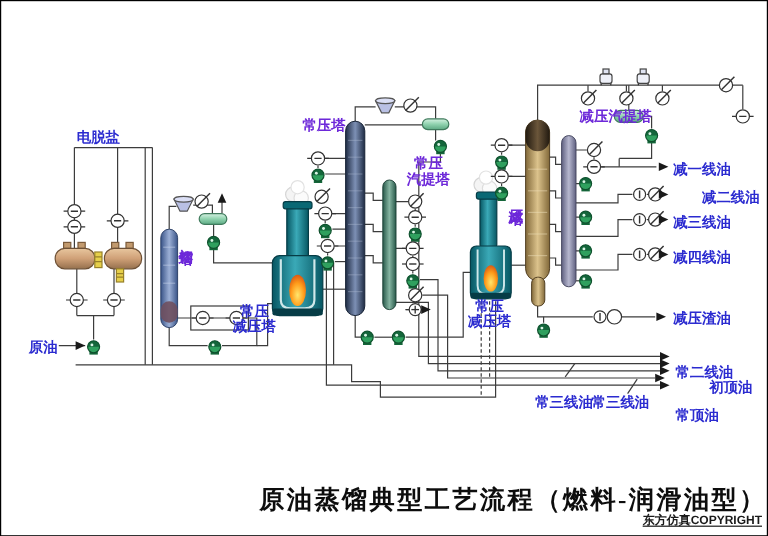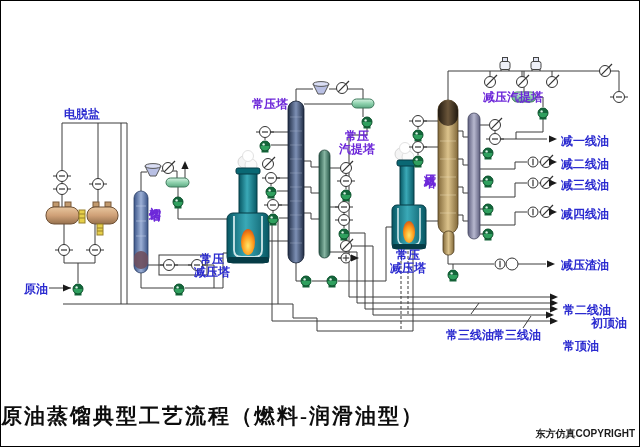--- a/index.html
+++ b/index.html
@@ -2,22 +2,22 @@
 <html><head>
 <meta charset="utf-8">
 <style>
   html,body{margin:0;padding:0;background:#888;}
   .stage{position:relative;width:640px;height:447px;background:#ffffff;border:1px solid #000;box-sizing:border-box;overflow:hidden;font-family:"Liberation Sans",sans-serif;}
   .stage svg{position:absolute;left:0;top:0;}
   .lbl{position:absolute;font:bold 12px "Liberation Sans",sans-serif;color:#2b2bd0;white-space:nowrap;z-index:5;}
   .lbl--navy{color:#6d28d9;}
   .lbl--v{writing-mode:vertical-rl;text-orientation:upright;letter-spacing:1px;line-height:13px;}
   .lbl--c{text-align:center;line-height:13px;white-space:normal;}
-  .title{position:absolute;left:0;top:401px;width:100%;text-align:left;font:bold 21px "Liberation Serif",serif;letter-spacing:2px;color:#0d0d0d;z-index:5;}
-  .copyright{position:absolute;right:4px;top:426px;font:bold 10px "Liberation Sans",sans-serif;color:#1a1a1a;z-index:5;}
+  .title{position:absolute;left:0;top:401px;width:100%;text-align:right;font:bold 21px "Liberation Serif",serif;letter-spacing:2px;color:#0d0d0d;z-index:5;}
+  .copyright{position:absolute;right:4px;top:426px;font:bold 10px "Liberation Sans",sans-serif;color:#1a1a1a;z-index:5;text-decoration:underline;}
 </style>
 </head>
 <body>
 
 <div class="stage">
 
 <svg width="640" height="447" viewBox="0 0 640 447">
   <defs>
     <linearGradient id="gNavy" x1="0" y1="0" x2="1" y2="0">
       <stop offset="0" stop-color="#1f2c44"></stop>
@@ -419,21 +419,21 @@
   <div class="lbl lbl--c" style="left:184px;top:252px;width:54px;">
     <div>常压</div>
     <div>减压塔</div>
   </div>
   <div class="lbl lbl--c" style="left:381px;top:248px;width:52px;">
     <div>常压</div>
     <div>减压塔</div>
   </div>
 
   <div class="lbl" style="left:560px;top:132px;">减一线油</div>
-  <div class="lbl" style="left:560px;top:155px;">减二线油</div>
+  <div class="lbl" style="left:584px;top:155px;">减二线油</div>
   <div class="lbl" style="left:560px;top:176px;">减三线油</div>
   <div class="lbl" style="left:560px;top:205px;">减四线油</div>
   <div class="lbl" style="left:560px;top:256px;">减压渣油</div>
   <div class="lbl" style="left:562px;top:289px;margin-top:48px;">常顶油</div>
   <div class="lbl" style="left:562px;top:301px;">常二线油</div>
   <div class="lbl" style="left:562px;top:314px;margin-left:28px;">初顶油</div>
   <div class="lbl" style="left:445px;top:326px;">常三线油</div>
   <div class="lbl" style="left:492px;top:326px;">常三线油</div>
 
   <div class="title">原油蒸馏典型工艺流程（燃料-润滑油型）</div>

